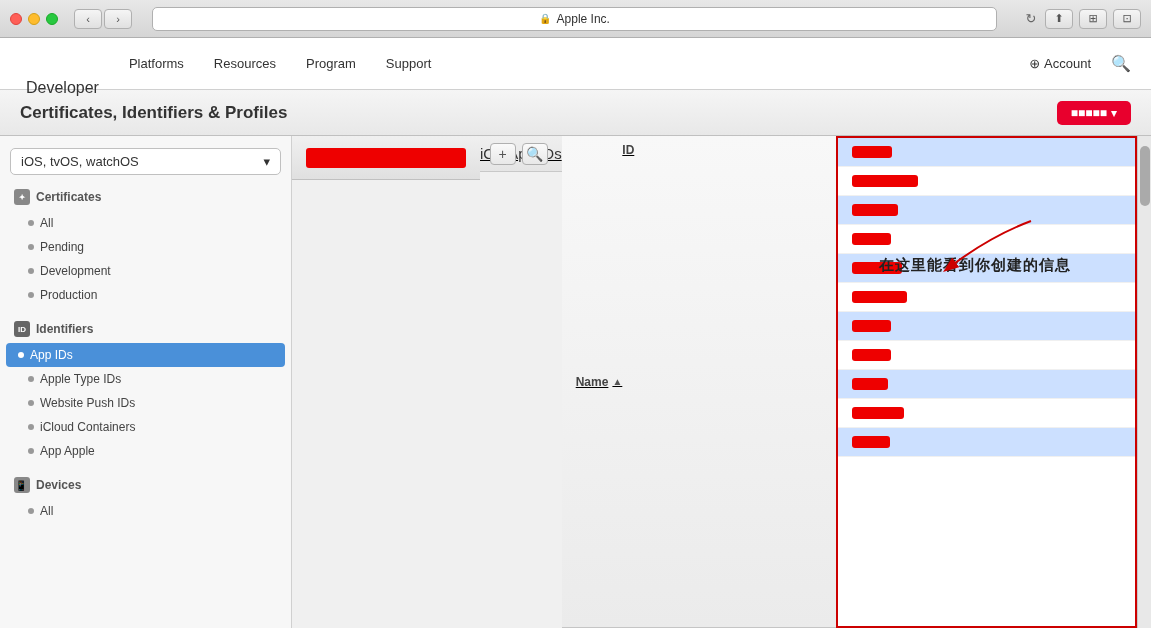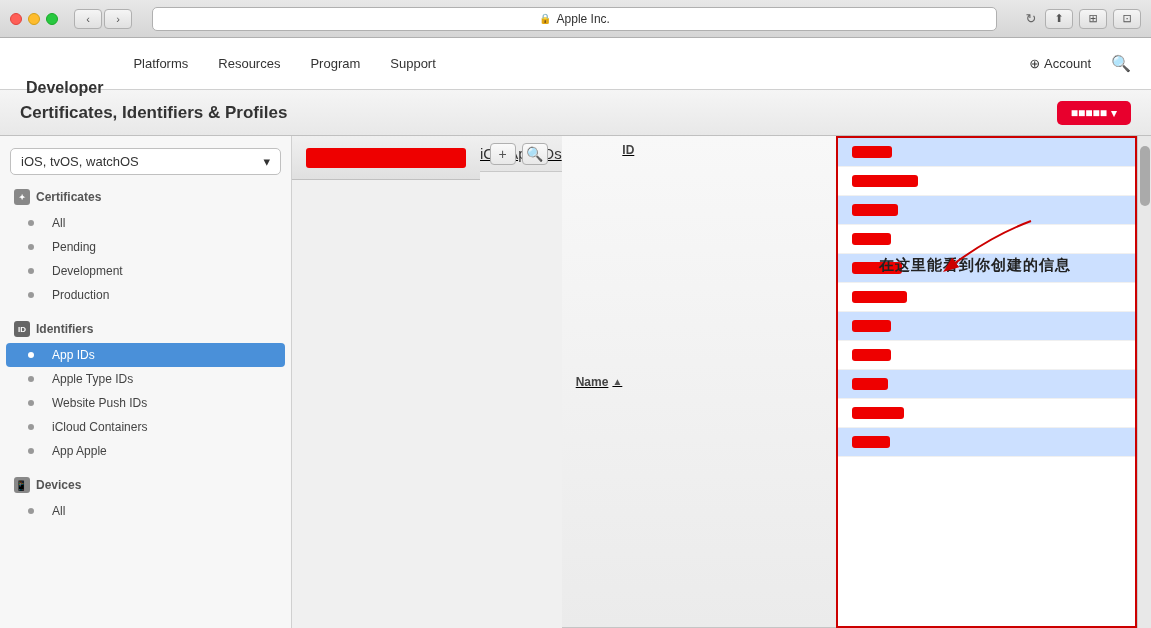--- a/index.html
+++ b/index.html
@@ -112,21 +112,21 @@
       padding: 0 20px;
       gap: 0;
     }
     .apple-logo {
       font-size: 18px;
       margin-right: 6px;
       color: #333;
     }
     .brand-name {
       font-size: 16px;
-      font-weight: 700;
+      font-weight: 400;
       color: #333;
       margin-right: 30px;
       margin-top: 48px;
     }
     .nav-links {
       display: flex;
       gap: 30px;
       flex: 1;
     }
     .nav-link {
@@ -240,28 +240,28 @@
       font-weight: bold;
     }
 
     .sidebar-item {
       padding: 5px 14px 5px 28px;
       font-size: 12px;
       color: #444;
       cursor: pointer;
       display: flex;
       align-items: center;
-      gap: 18px;
+      gap: 6px;
     }
     .sidebar-item.active {
       background: #4a90d9;
       color: white;
       border-radius: 4px;
       margin: 0 6px;
-      padding: 5px 10px 5px 22px;
+      padding: 5px 10px 5px 12px;
     }
 
     .sidebar-bullet {
       width: 6px;
       height: 6px;
       border-radius: 50%;
       background: #999;
       flex-shrink: 0;
     }
     .sidebar-item.active .sidebar-bullet {

